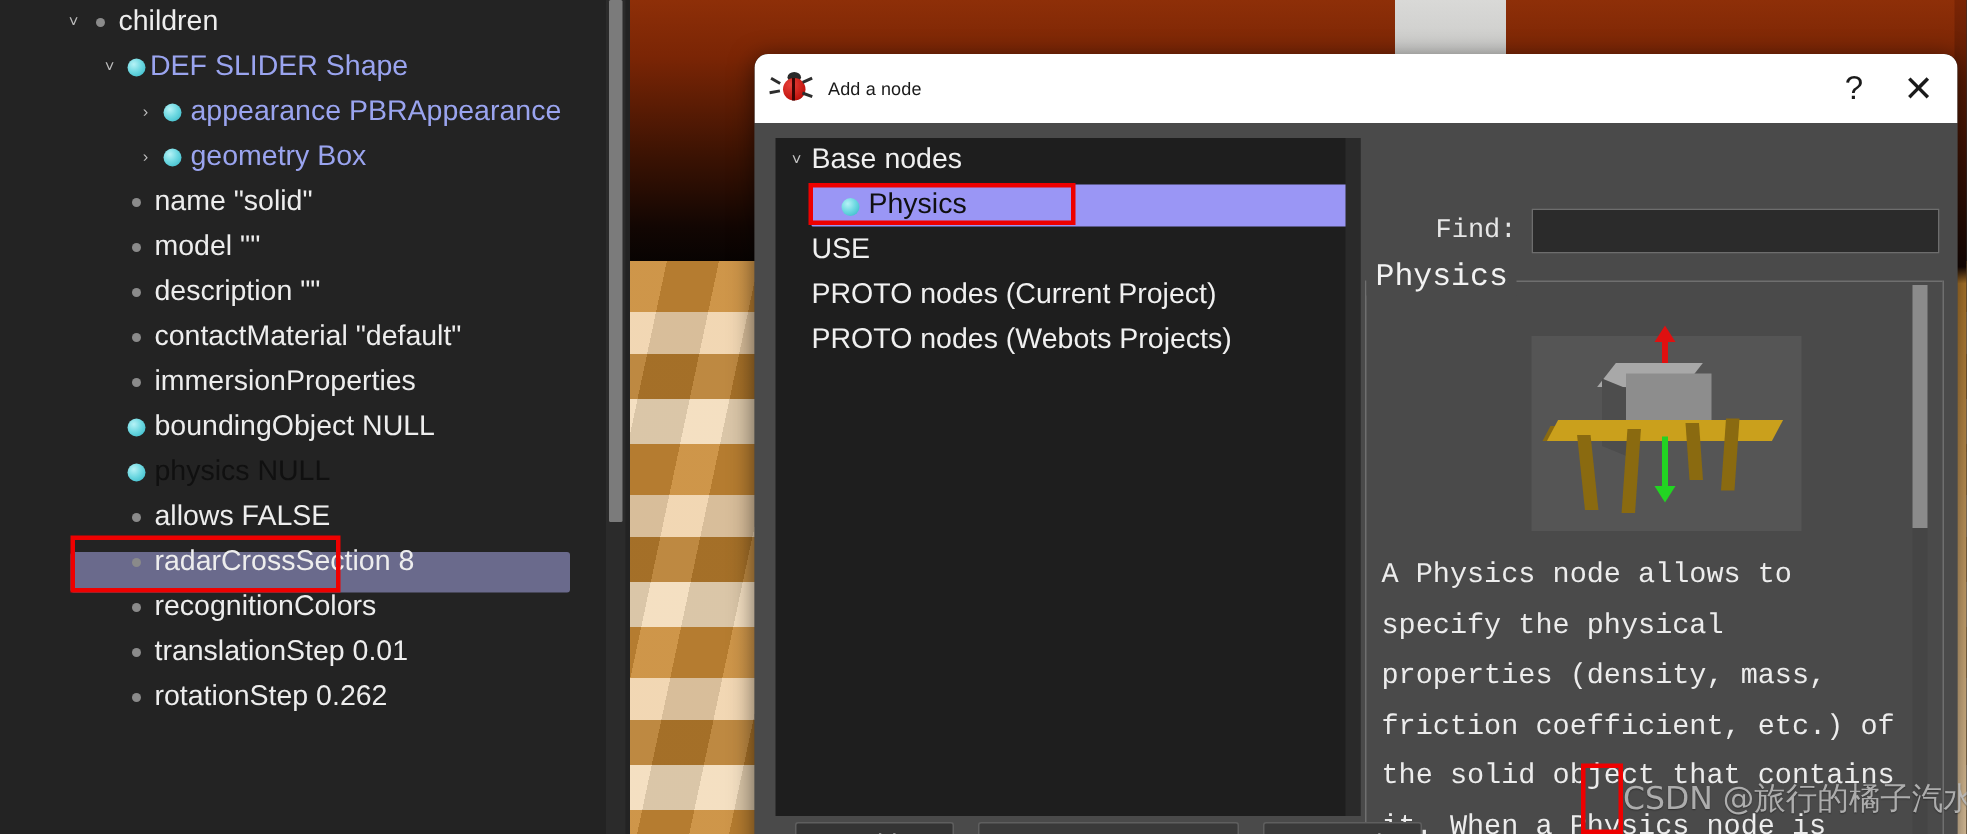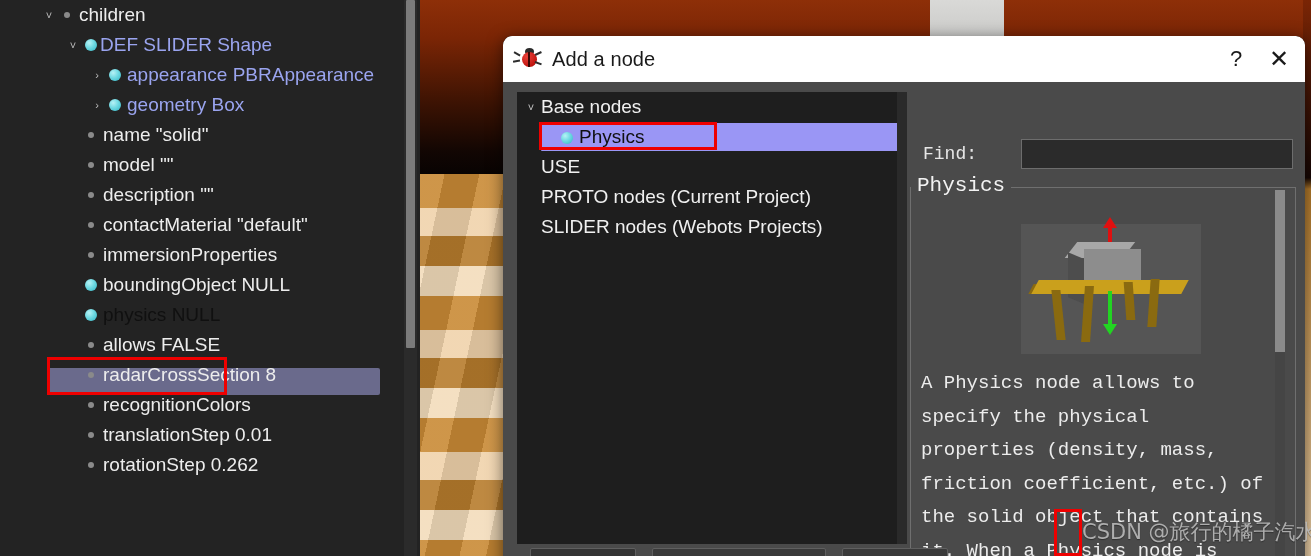--- a/index.html
+++ b/index.html
@@ -111,21 +111,21 @@
   }
   .bug-head {
     position: absolute; left: 6px; top: 0px; width: 9px; height: 7px;
     border-radius: 50%; background: #2a2a2a;
   }
   .bug-leg {
     position:absolute; width:7px; height:1.6px; background:#2d2d2d;
     transform-origin: left center;
   }
   .dlg-title {
-    font-size: 20px; color: #1a1a1a; letter-spacing: 0.1px;
+    font-size: 12px; color: #1a1a1a; letter-spacing: 0.1px;
   }
   .dlg-title-spacer { flex: 1 1 auto; }
   .dlg-help {
     font-size: 22px; color: #1a1a1a; width: 34px; text-align: center;
     cursor: default; user-select: none;
   }
   .dlg-close {
     font-size: 24px; color: #1a1a1a; width: 52px; text-align: center;
     line-height: 46px; cursor: default; user-select: none;
     font-family: "DejaVu Sans", sans-serif; font-weight: 300;
@@ -161,21 +161,21 @@
   .nt-sel-label {
     position: absolute; left: 62px; top: 31px; height: 28px; line-height: 28px;
     font-size: 19px; color: #101010;
   }
   .nt-scroll-track {
     position: absolute; right: 0; top: 0; width: 10px; height: 452px;
     background: #2a2a2a;
   }
   .find-bar {
     position: absolute; left: 412px; top: 56px; width: 378px; height: 32px;
-    display: flex; align-items: center; justify-content: flex-end; gap: 34px;
+    display: flex; align-items: center; justify-content: flex-end;
   }
   .find-label {
     font-family: "Liberation Mono", monospace; font-size: 18px; color: #e6e6e6;
     margin-right: 10px;
   }
   .find-input {
     width: 272px; height: 30px; background: #2b2b2b;
     border: 1px solid #6d6d6d; color: #f0f0f0;
     font-family: "Liberation Mono", monospace; font-size: 16px;
     padding: 0 6px; outline: none;
@@ -401,21 +401,21 @@
         <div class="nt-sel-label">Physics</div>
         <div style="height:30px"></div>
         <div id="node-tree-categories">
             <div class="nt-row">
               <span class="lbl">USE</span>
             </div>
             <div class="nt-row">
               <span class="lbl">PROTO nodes (Current Project)</span>
             </div>
             <div class="nt-row">
-              <span class="lbl">SLIDER nodes (Webots Projects)</span>
+              <span class="lbl">PROTO nodes (Webots Projects)</span>
             </div>
           </div>
         <div class="nt-scroll-track"></div>
       </div>
 
       <div class="find-bar">
         <span class="find-label">Find:</span>
         <input class="find-input" type="text" value="" placeholder="" style="">
       </div>
 

